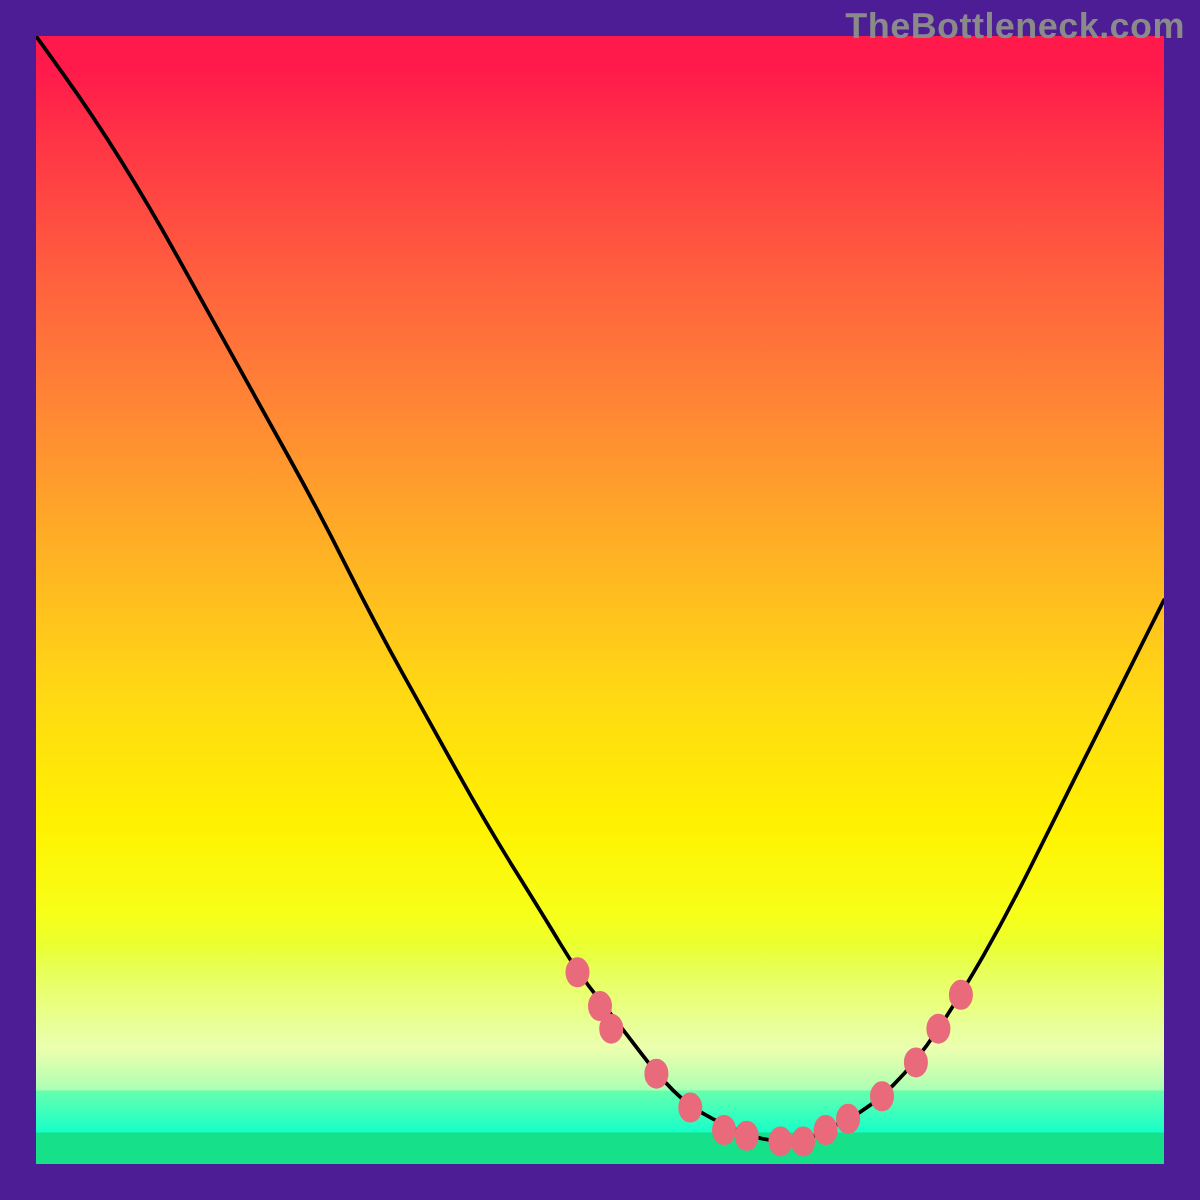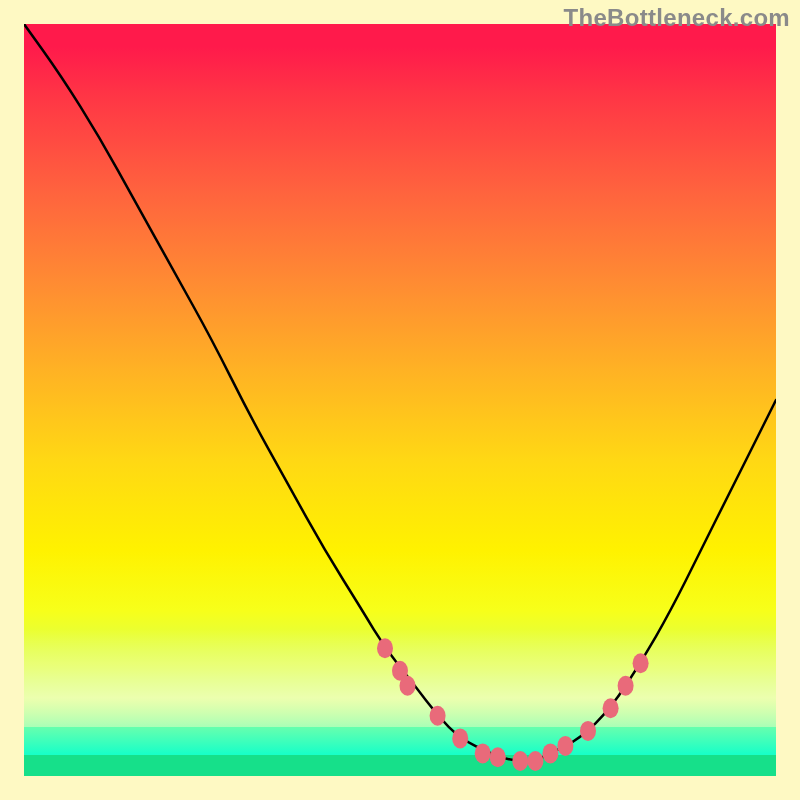--- a/index.html
+++ b/index.html
@@ -8,21 +8,21 @@
     width: 800px;
     height: 800px;
     background: #000;
     overflow: hidden;
     font-family: Arial, Helvetica, sans-serif;
   }
   .frame {
     position: relative;
     width: 800px;
     height: 800px;
-    background: #fef9c3;
+    background: #4c1d95;
   }
   .plot-area {
     position: absolute;
     left: 24px;
     top: 24px;
     width: 752px;
     height: 752px;
     overflow: hidden;
   }
   .gradient-bg {

